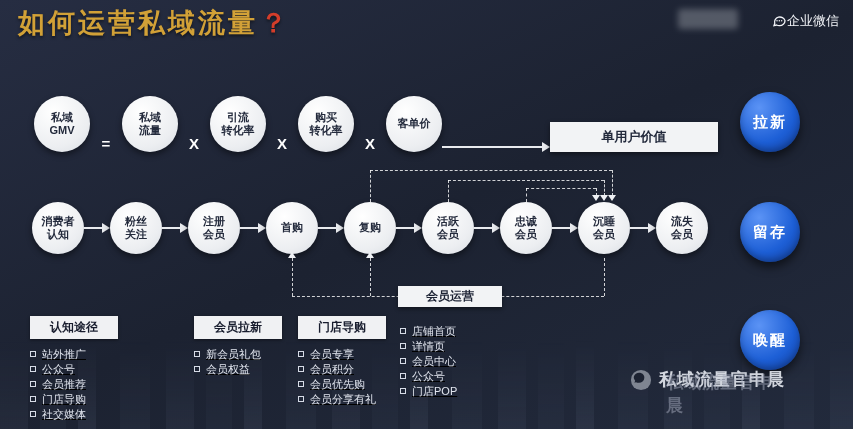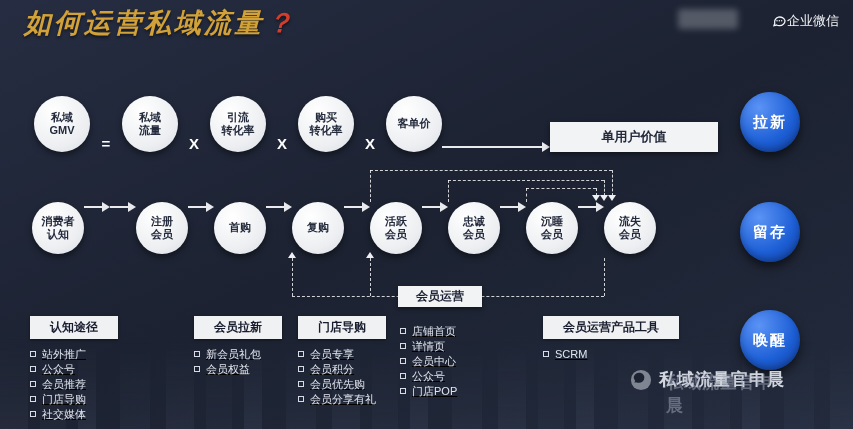--- a/index.html
+++ b/index.html
@@ -12,22 +12,22 @@
     position:absolute; left:0; bottom:0; width:100%; height:90px;
     background:
       repeating-linear-gradient(90deg,
         rgba(150,165,195,.08) 0 28px, rgba(0,0,0,0) 28px 40px,
         rgba(150,165,195,.05) 40px 66px, rgba(0,0,0,0) 66px 78px,
         rgba(150,165,195,.10) 78px 96px, rgba(0,0,0,0) 96px 120px,
         rgba(150,165,195,.06) 120px 150px, rgba(0,0,0,0) 150px 166px);
     mask-image: linear-gradient(to top, rgba(0,0,0,.9), transparent);
     -webkit-mask-image: linear-gradient(to top, rgba(0,0,0,.9), transparent);
   }
-  .title { position:absolute; left:24px; top:5px; font-size:27px; font-weight:bold;
-    color:#d2a137; letter-spacing:3px; text-shadow:0 2px 3px rgba(0,0,0,.5);font-style:italic; }
+  .title { position:absolute; left:18px; top:5px; font-size:27px; font-weight:bold;
+    color:#d2a137; letter-spacing:3px; text-shadow:0 2px 3px rgba(0,0,0,.5); }
   .title .qmark { color:#d43d2a; margin-left:2px; }
   .blur-logo { position:absolute; left:678px; top:9px; width:60px; height:20px;
     background:#8b9099; opacity:.5; filter:blur(3px); border-radius:3px; }
   .brand { position:absolute; right:14px; top:12px; display:flex; align-items:center;
     color:#f2f4f8; font-size:13px; }
 
   .formula-row { position:absolute; left:34px; top:94px; height:58px;
     display:flex; align-items:flex-end; }
   .circle { border-radius:50%; display:flex; align-items:center; justify-content:center;
     text-align:center; font-weight:bold; color:#232a3c; line-height:1.2;
@@ -39,36 +39,36 @@
   .arrow { display:flex; align-items:center; flex:none; }
   .arrow .line { height:2px; background:#e8eaee; }
   .arrow .head { width:0; height:0; border-left:8px solid #e8eaee;
     border-top:5px solid transparent; border-bottom:5px solid transparent; }
   .arrow.long .line { width:100px; }
   .arrow.sm .line { width:18px; }
   .result-box { width:168px; height:30px; background:#f2f3f5; color:#232a3c;
     font-size:13px; font-weight:bold; display:flex; align-items:center;
     justify-content:center; flex:none; box-shadow:0 2px 5px rgba(0,0,0,.45); }
 
-  .flow-row { position:absolute; left:32px; top:202px; display:flex; align-items:flex-start; }
+  .flow-row { position:absolute; left:32px; top:202px; display:flex; align-items:center; }
 
   .side-circle { position:absolute; left:740px; width:60px; height:60px; border-radius:50%;
     display:flex; align-items:center; justify-content:center; color:#fff; font-size:15px;
     font-weight:bold; letter-spacing:2px;
     background: radial-gradient(circle at 32% 26%, #5b93f5, #1d5fd6 58%, #123f9e);
     box-shadow:0 5px 10px rgba(0,0,0,.55), inset 0 -3px 6px rgba(0,0,0,.25); }
 
   .dash-v { position:absolute; width:0; border-left:1px dashed rgba(255,255,255,.8); }
   .dash-h { position:absolute; height:0; border-top:1px dashed rgba(255,255,255,.8); }
   .ah-down { position:absolute; width:0; height:0; border-left:4px solid transparent;
     border-right:4px solid transparent; border-top:6px solid #eef0f4; }
   .ah-up { position:absolute; width:0; height:0; border-left:4px solid transparent;
     border-right:4px solid transparent; border-bottom:6px solid #eef0f4; }
 
-  .ops-box { position:absolute; left:398px; top:286px; width:84px; height:21px;
+  .ops-box { position:absolute; left:398px; top:286px; width:104px; height:21px;
     background:#f2f3f5; color:#1c2233; font-size:12px; font-weight:bold;
     display:flex; align-items:center; justify-content:center;
     box-shadow:0 2px 4px rgba(0,0,0,.45); }
 
   .col { position:absolute; top:316px; }
   .col-header { background:#f0f1f3; color:#181d2e; font-size:12px; font-weight:bold;
     padding:3px 20px; display:inline-block; box-shadow:0 1px 3px rgba(0,0,0,.45); }
   .col-items { margin-top:9px; display:flex; flex-direction:column; gap:3px;text-decoration:underline; }
   .item { display:flex; align-items:center; gap:6px; font-size:11px; color:#e2e6ef; height:12px; }
   .bullet { width:6px; height:6px; border:1px solid #d6dbe6; flex:none; }
@@ -123,20 +123,22 @@
   </div>
   <div class="side-circle" style="top:92px">拉新</div>
 
   <div class="flow-row">
     <div class="circle c52">消费者
 认知</div>
     <div class="arrow sm">
         <span class="line"></span>
         <span class="head"></span>
       </div>
+    <div class="circle c52">粉丝
+关注</div>
     <div class="arrow sm">
         <span class="line"></span>
         <span class="head"></span>
       </div>
     <div class="circle c52">注册
 会员</div>
     <div class="arrow sm">
         <span class="line"></span>
         <span class="head"></span>
       </div>
@@ -277,29 +279,20 @@
           <span class="bullet"></span>
           <span>公众号</span>
         </div>
       <div class="item">
           <span class="bullet"></span>
           <span>门店POP</span>
         </div>
     </div>
   </div>
 
-  <div class="col" style="left:543px">
-    <span class="col-header">会员运营产品工具</span>
-    <div class="col-items">
-      <div class="item">
-          <span class="bullet"></span>
-          <span>SCRM</span>
-        </div>
-    </div>
-  </div>
 
   <div class="side-circle" style="top:310px">唤醒</div>
 
   <div class="watermark">
     <span style="display:flex">
       <svg viewBox="0 0 24 24" width="22" height="22">
           <circle cx="12" cy="12" r="11" fill="#8f95a1" opacity="0.85"></circle>
           <path fill="#1c2231" d="M17.5 11.2a7 6.3 0 0 1-7.4 6.2c-1.3 0-2.5-.25-3.6-.75L4.4 17.4l1-2.9a7 6.3 0 1 1 12.1-3.3z" transform="translate(1.2 .8) scale(.82)"></path>
         </svg>
     </span>

